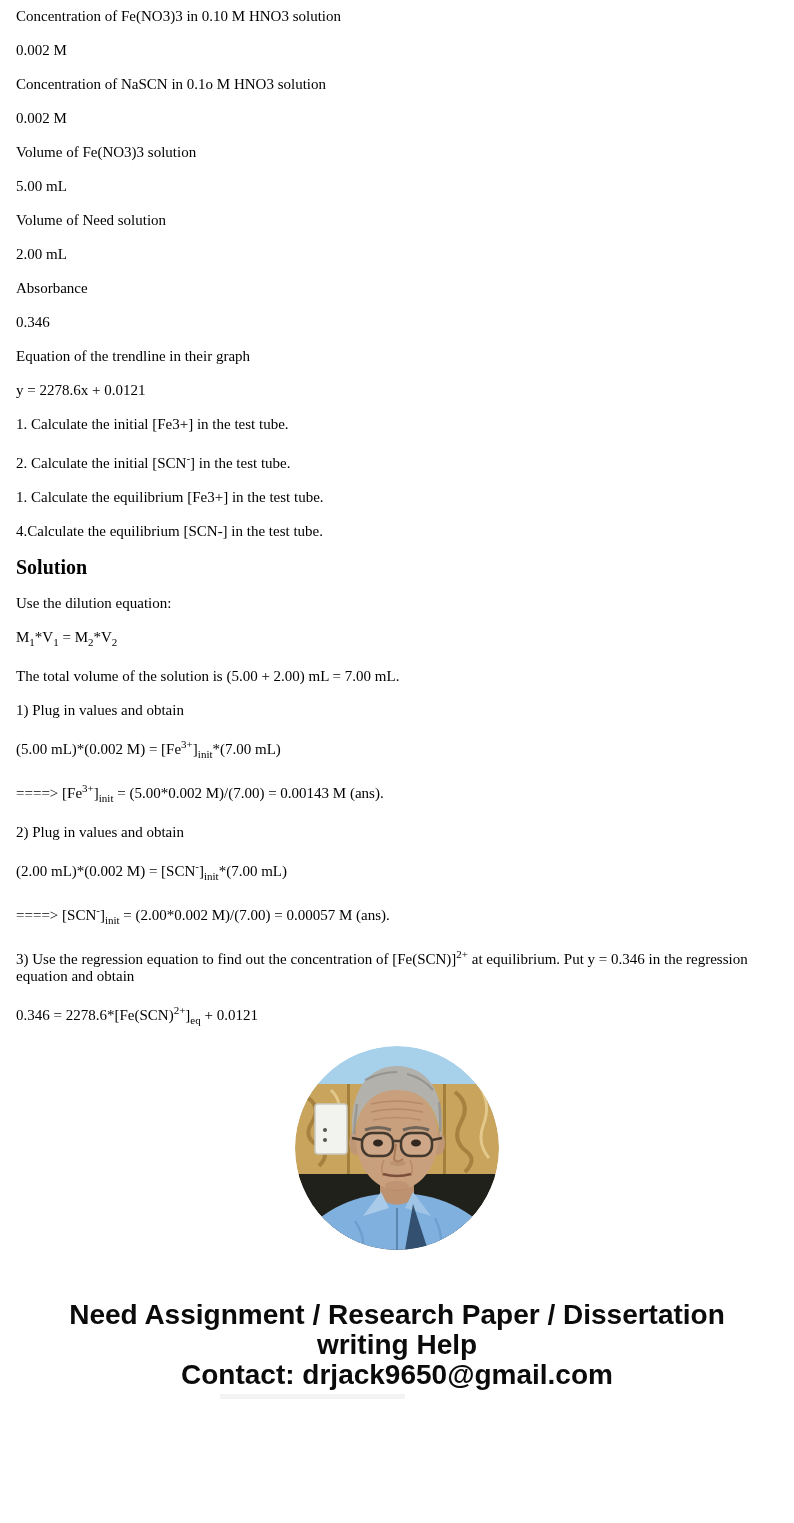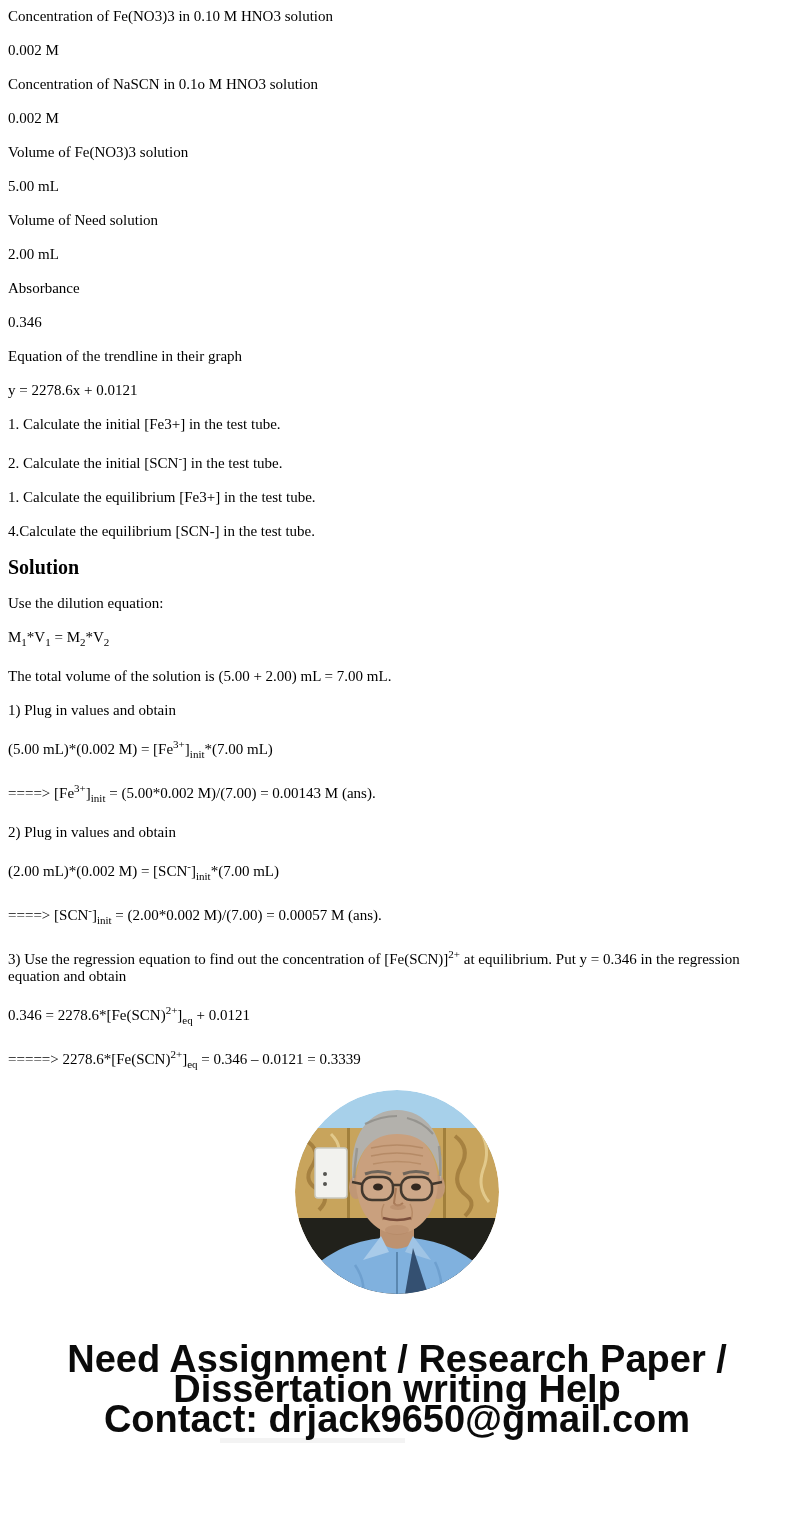--- a/index.html
+++ b/index.html
@@ -4,21 +4,21 @@
 <style>
   html,body { margin:0; padding:0; }
   body {
     width:794px; height:1523px;
     background:#ffffff;
     color:#000000;
     font-family:"Liberation Serif","DejaVu Serif",serif;
     position:relative;
     overflow:hidden;
   }
-  .doc { padding:8px 8px 0 8px; }
+  .doc { padding:8px 8px 0 16px; }
   .doc p {
     margin:0 0 17px 0;
     font-size:15px;
     line-height:17px;
   }
   .doc h2 {
     margin:2px 0 17px 0;
     font-size:20px;
     line-height:21px;
     font-weight:bold;
@@ -33,21 +33,21 @@
   .avatar-wrap svg { display:block; }
   .footer {
     margin-top:50px;
     text-align:center;
     font-family:"Liberation Sans","DejaVu Sans",sans-serif;
     font-weight:700;
     color:#0b0b0b;
   }
   .footer p {
     margin:0 auto;
-    font-size:38px;
+    font-size:28px;
     line-height:30px;
     max-width:730px;
   }
   .underline-artifact {
     width:185px; height:5px;
     background:#f3f3f3;
     margin:4px 0 0 220px;
   }
 </style>
 </head>
@@ -75,21 +75,20 @@
     <p>M<sub>1</sub>*V<sub>1</sub> = M<sub>2</sub>*V<sub>2</sub></p>
     <p>The total volume of the solution is (5.00 + 2.00) mL = 7.00 mL.</p>
     <p>1) Plug in values and obtain</p>
     <p>(5.00 mL)*(0.002 M) = [Fe<sup>3+</sup>]<sub>init</sub>*(7.00 mL)</p>
     <p>====&gt; [Fe<sup>3+</sup>]<sub>init</sub> = (5.00*0.002 M)/(7.00) = 0.00143 M (ans).</p>
     <p>2) Plug in values and obtain</p>
     <p>(2.00 mL)*(0.002 M) = [SCN<sup>-</sup>]<sub>init</sub>*(7.00 mL)</p>
     <p>====&gt; [SCN<sup>-</sup>]<sub>init</sub> = (2.00*0.002 M)/(7.00) = 0.00057 M (ans).</p>
     <p>3) Use the regression equation to find out the concentration of [Fe(SCN)]<sup>2+</sup> at equilibrium. Put y = 0.346 in the regression equation and obtain</p>
     <p>0.346 = 2278.6*[Fe(SCN)<sup>2+</sup>]<sub>eq</sub> + 0.0121</p>
-    <p>=====&gt; 2278.6*[Fe(SCN)<sup>2+</sup>]<sub>eq</sub> = 0.346 – 0.0121 = 0.3339</p>
   </div>
 
 <div class="avatar-wrap">
   <svg viewBox="0 0 204 204" width="204" height="204">
     <defs>
       <clipPath id="avclip">
           <circle cx="102" cy="102" r="102"></circle>
         </clipPath>
     </defs>
     <g clip-path="url(#avclip)">

